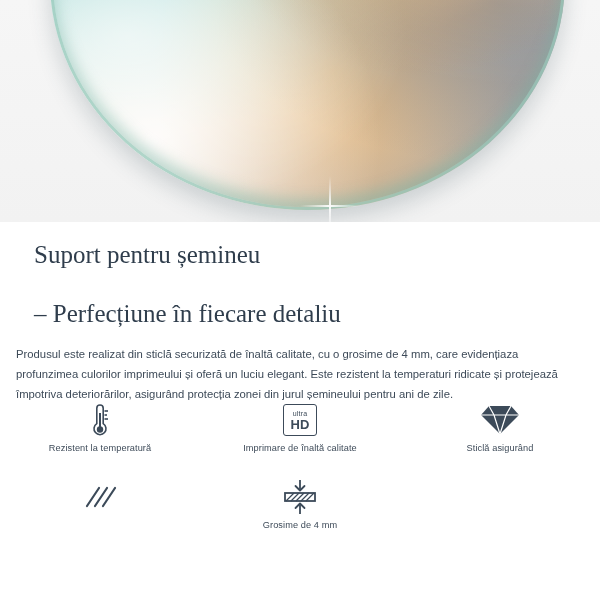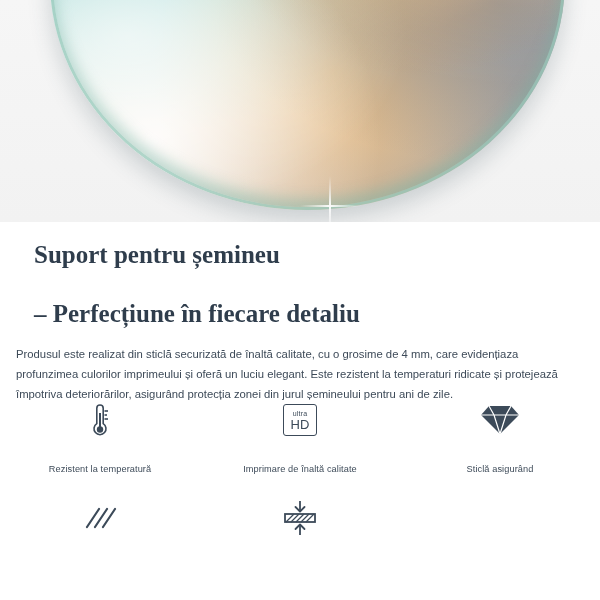--- a/index.html
+++ b/index.html
@@ -78,21 +78,21 @@
     background:linear-gradient(180deg, rgba(255,255,255,0) 0%, #ffffff 50%, rgba(255,255,255,0) 100%); }
 
   
   .content { position:absolute; left:0; top:222px; width:600px; }
   .headline {
     font-family:"Liberation Serif", serif;
     font-size:25px;
     line-height:33px;
     color:#2f3d4c;
     padding:16px 34px 0 34px;
-    font-weight:700;
+    font-weight:400;
   }
   .headline .l2 { display:block;margin-top:26px; }
   .body-copy {
     font-size:11.3px;
     line-height:20px;
     color:#3d4a58;
     padding:14px 36px 0 16px;
   }
 
   
@@ -106,32 +106,32 @@
   }
   .feature { text-align:center; }
   .feature-icon {
     height:44px;
     display:flex;
     align-items:center;
     justify-content:center;
     color:#3c4a59;
   }
   .feature-label {
-    margin-top:22px;
+    margin-top:1px;
     font-size:9.2px;
     color:#3d4a58;
     letter-spacing:.1px;
   }
   .hd-badge{
     width:34px;height:32px;border:1.6px solid #3c4a59;border-radius:3px;
     display:flex;flex-direction:column;align-items:center;justify-content:center;
     line-height:1;
   }
   .hd-badge .u{font-size:7px;letter-spacing:.2px;}
-  .hd-badge .h{font-size:13px;font-weight:normal;margin-top:1px;}
+  .hd-badge .h{font-size:13px;font-weight:bold;margin-top:1px;}
 </style>
 </head>
 <body>
 
 <div class="hero">
   <div class="hero-bg"></div>
   <div class="board"></div>
   <div class="board-edge"></div>
   <div class="sparkle"></div>
 </div>
@@ -195,15 +195,16 @@
     <div class="feature-icon">
       <svg width="40" height="38" viewBox="0 0 40 38" stroke="#3c4a59" stroke-width="1.8" fill="none">
         <line x1="20" y1="2" x2="20" y2="11"></line>
         <path d="M15.5 8 L20 12.5 L24.5 8" stroke-linecap="round" stroke-linejoin="round"></path>
         <rect x="5" y="15" width="30" height="8"></rect>
         <path d="M6 23 L14 15 M11 23 L19 15 M16 23 L24 15 M21 23 L29 15 M26 23 L34 15" stroke-width="1.2"></path>
         <line x1="20" y1="36" x2="20" y2="27"></line>
         <path d="M15.5 30 L20 25.5 L24.5 30" stroke-linecap="round" stroke-linejoin="round"></path>
       </svg>
     </div>
+    <div class="feature-label">Grosime de 4 mm</div>
   </div>
 
 </div>
 
 </body></html>

